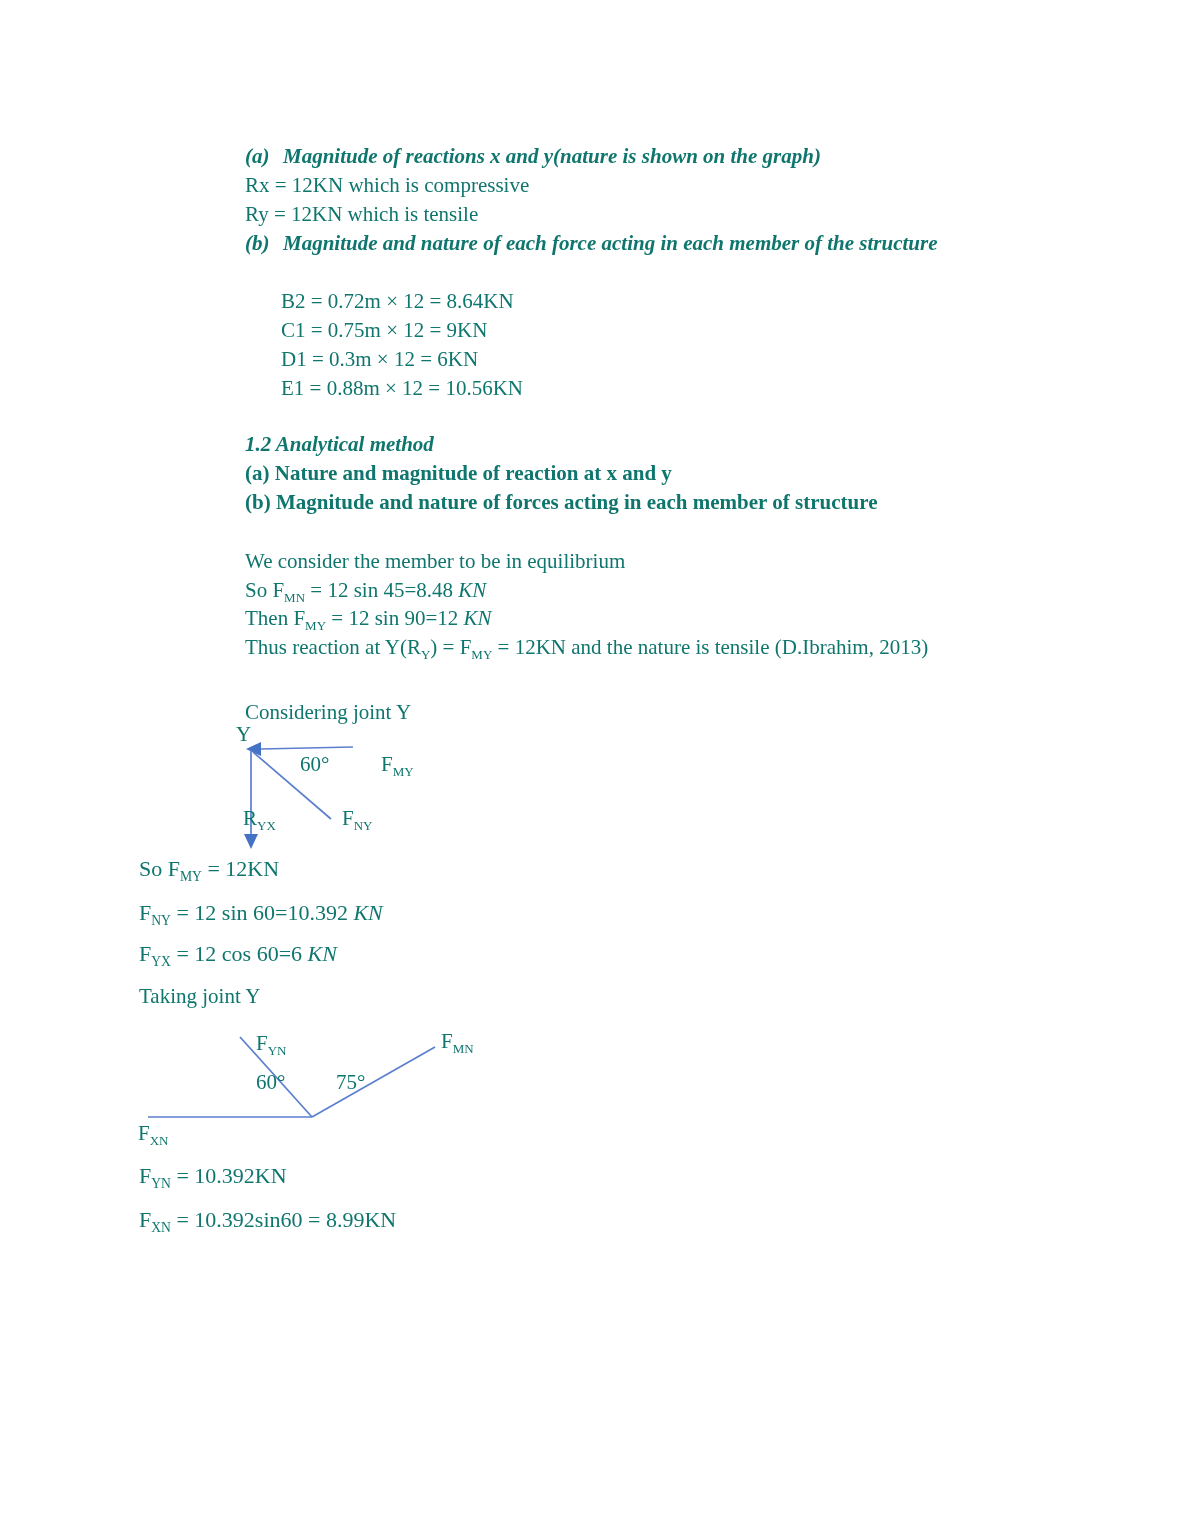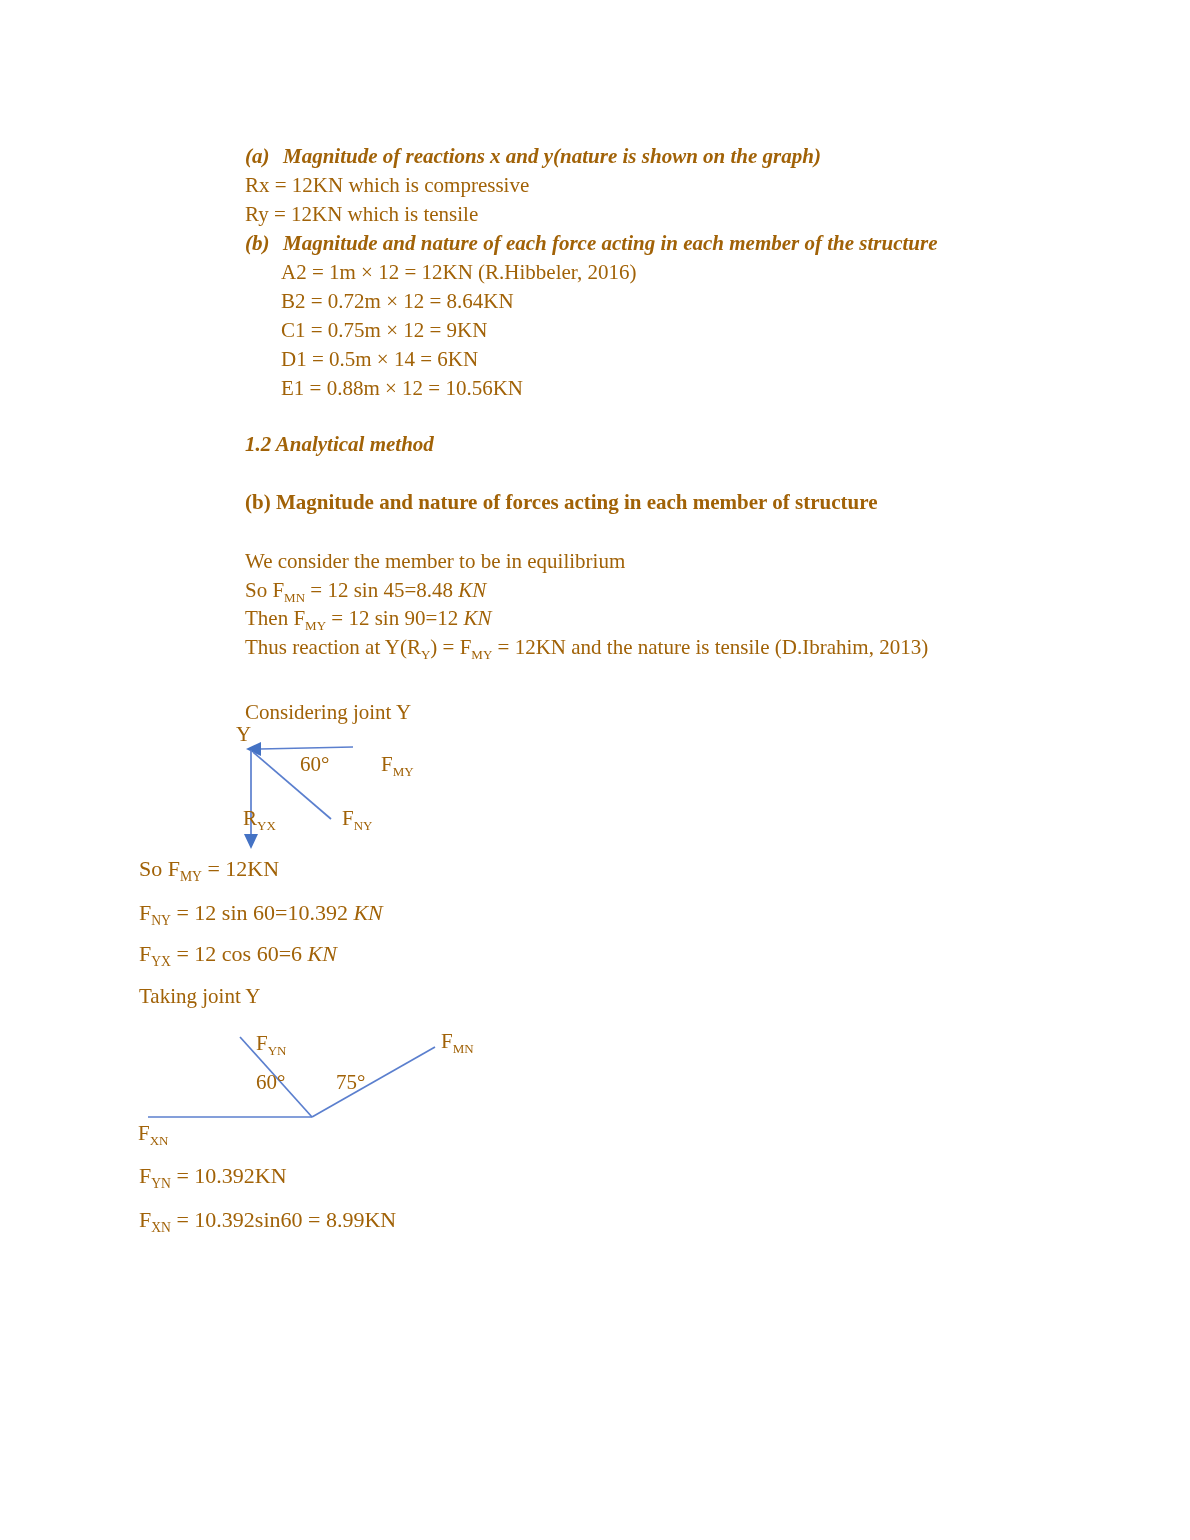--- a/index.html
+++ b/index.html
@@ -1,21 +1,21 @@
 <!DOCTYPE html>
 <html><head>
 <meta charset="utf-8">
 <style>
   html,body { margin:0; padding:0; background:#ffffff; }
   .page {
     position:relative;
     width:1138px; height:1540px;
     background:#ffffff;
     font-family:"Liberation Serif", serif;
-    color:#a16207;
+    color:#0f766e;
     overflow:hidden;
   }
   .ln { position:absolute; white-space:nowrap; font-size:21px; line-height:1.2; }
   .eq { font-size:22px; }
   .bi { font-weight:bold; font-style:italic; }
   .b  { font-weight:bold; }
   .marker { display:inline-block; width:38px; }
   sub { font-size:0.62em; line-height:0; }
   em  { font-style:italic; }
   svg.diagram { position:absolute; overflow:visible; }
@@ -24,27 +24,27 @@
 </style>
 </head>
 <body>
 
 <div class="page">
 
   <div class="ln bi" style="left:245px; top:144px;"><span class="marker">(a)</span><span>Magnitude of reactions x and y(nature is shown on the graph)</span></div>
   <div class="ln" style="left:245px; top:173px;">Rx = 12KN which is compressive</div>
   <div class="ln" style="left:245px; top:202px;">Ry = 12KN which is tensile</div>
   <div class="ln bi" style="left:245px; top:231px;"><span class="marker">(b)</span><span>Magnitude and nature of each force acting in each member of the structure</span></div>
-  <div class="ln" style="left:281px; top:260px;">A2 = 1m × 12 = 12KN (R.Hibbeler, 2016)</div>
   <div class="ln" style="left:281px; top:289px;">B2 = 0.72m × 12 = 8.64KN</div>
   <div class="ln" style="left:281px; top:318px;">C1 = 0.75m × 12 = 9KN</div>
-  <div class="ln" style="left:281px; top:347px;">D1 = 0.5m × 14 = 6KN</div>
+  <div class="ln" style="left:281px; top:347px;">D1 = 0.3m × 12 = 6KN</div>
   <div class="ln" style="left:281px; top:376px;">E1 = 0.88m × 12 = 10.56KN</div>
 
   <div class="ln bi" style="left:245px; top:432px;">1.2 Analytical method</div>
+  <div class="ln b" style="left:245px; top:461px;">(a) Nature and magnitude of reaction at x and y</div>
   <div class="ln b" style="left:245px; top:490px;text-align:center;">(b) Magnitude and nature of forces acting in each member of structure</div>
 
   <div class="ln" style="left:245px; top:549px;text-align:right;">We consider the member to be in equilibrium</div>
   <div class="ln" style="left:245px; top:578px;">So F<sub>MN</sub> = 12 sin 45=8.48 <em>KN</em></div>
   <div class="ln" style="left:245px; top:606px;">Then F<sub>MY</sub> = 12 sin 90=12 <em>KN</em></div>
   <div class="ln" style="left:245px; top:635px;">Thus reaction at Y(R<sub>Y</sub>) = F<sub>MY</sub> = 12KN and the nature is tensile (D.Ibrahim, 2013)</div>
 
   <div class="ln" style="left:245px; top:700px;">Considering joint Y</div>
   <div class="ln" style="left:236px; top:722px;">Y</div>
 

